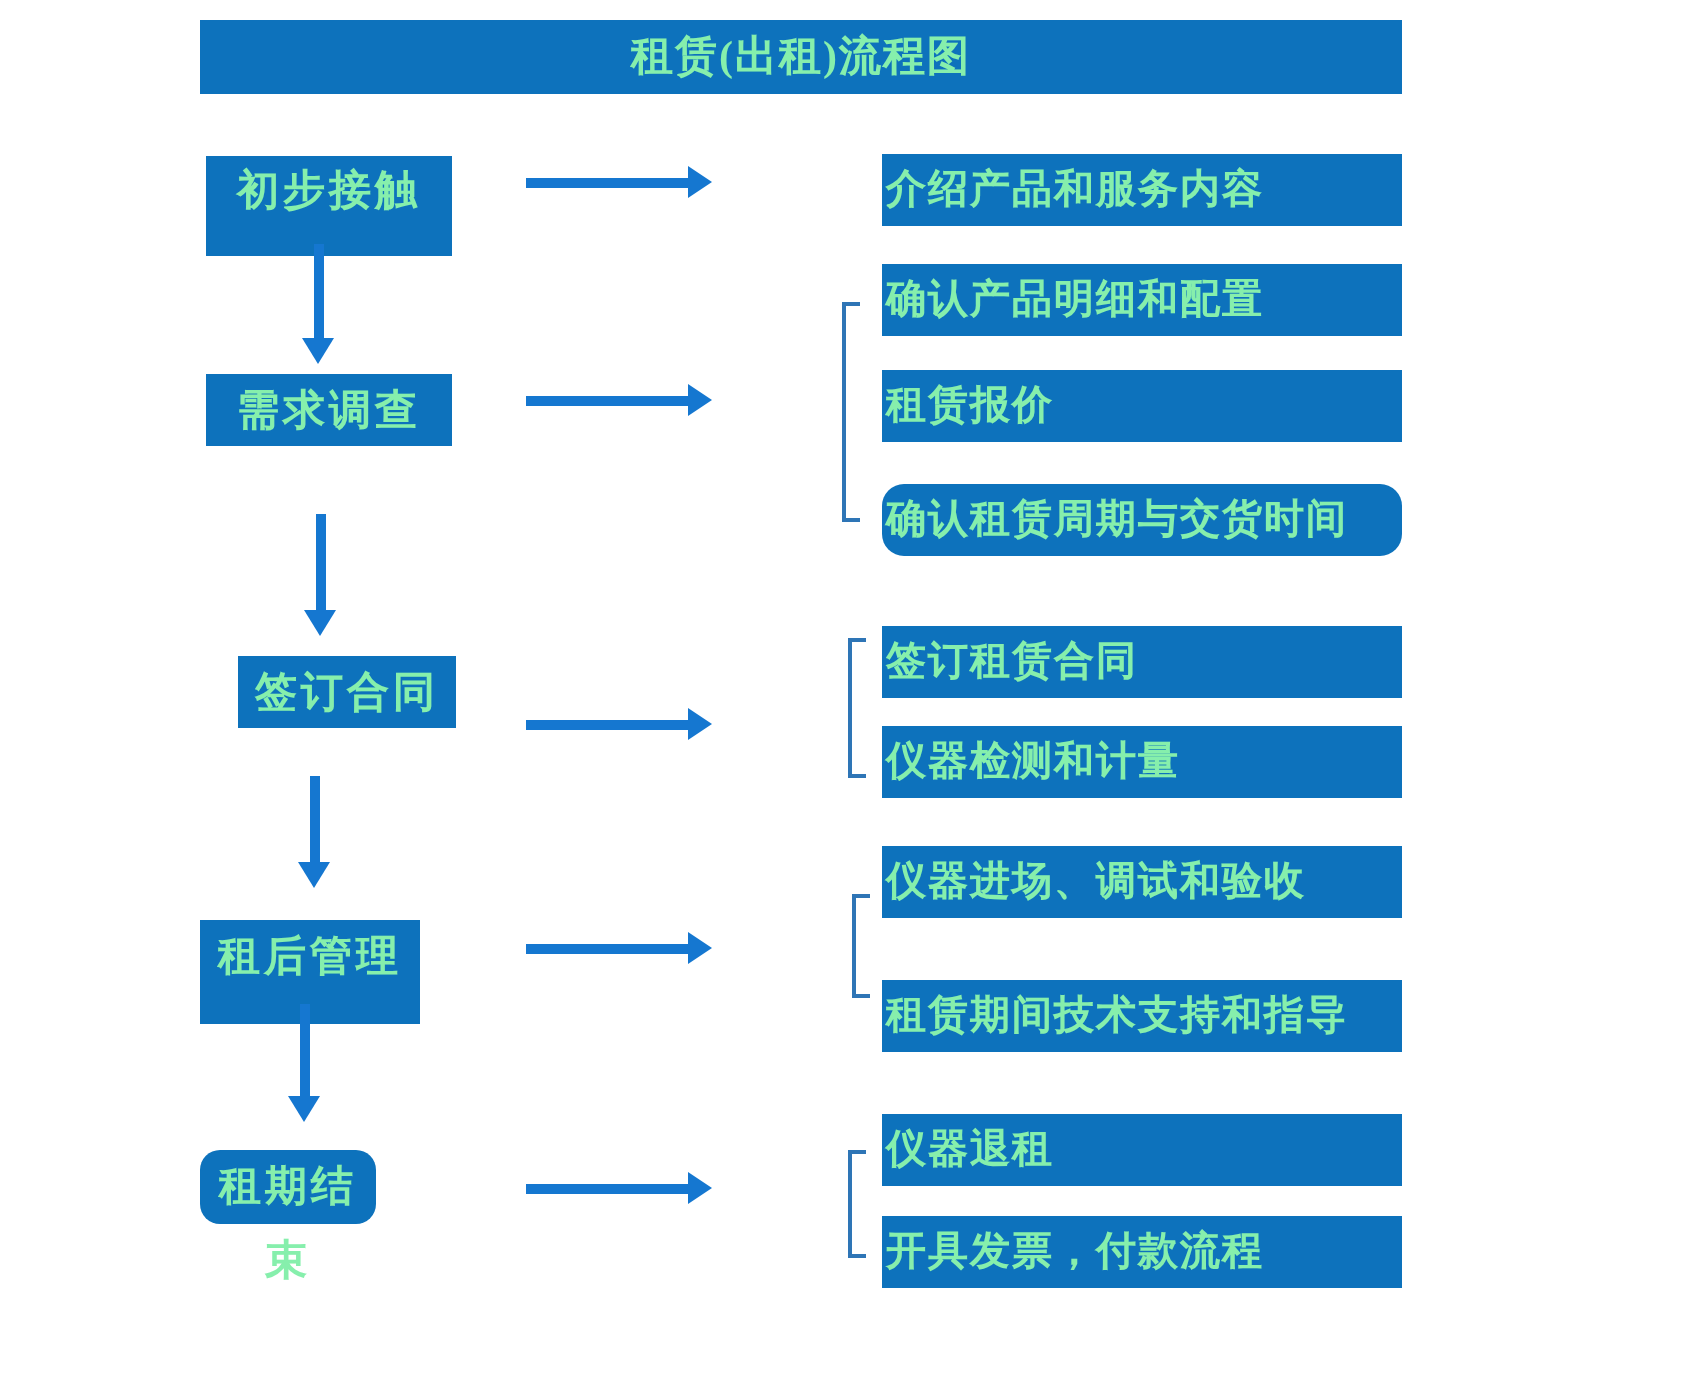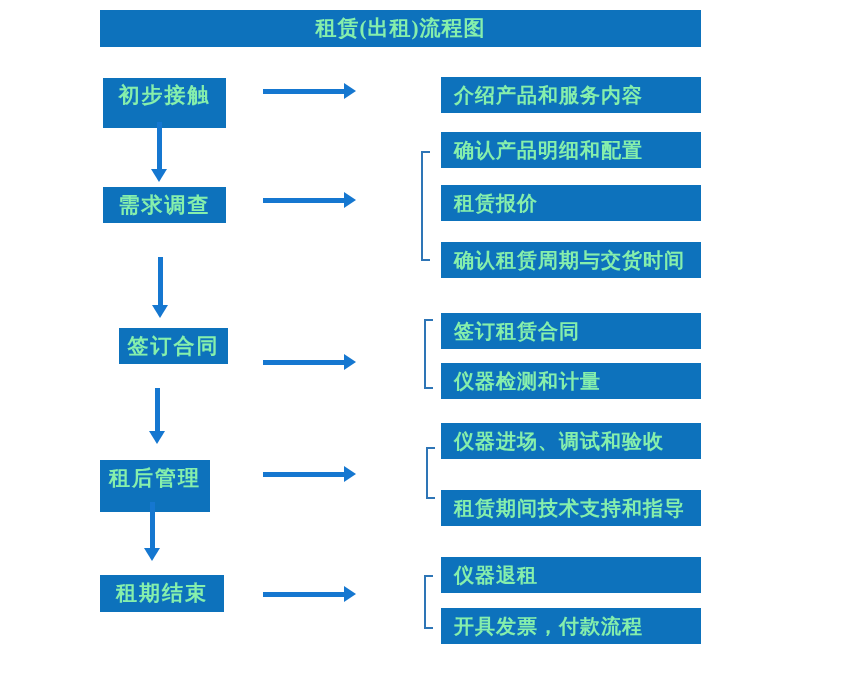--- a/index.html
+++ b/index.html
@@ -20,30 +20,30 @@
   .title{
     left:100px;top:10px;width:601px;height:37px;
     line-height:37px;text-align:center;font-size:21px;
     letter-spacing:1px;
   }
   .stage{
     text-align:center;font-size:21px;letter-spacing:2px;
   }
   .item{
     left:441px;width:260px;height:36px;line-height:36px;
-    padding-left:13px;font-size:20px;letter-spacing:1px;
+    padding-left:2px;font-size:20px;letter-spacing:1px;
     text-align:left;
   }
   #s0{left:103px;top:78px;width:123px;height:50px;line-height:35px;}
   #s1{left:103px;top:187px;width:123px;height:36px;line-height:36px;}
   #s2{left:103px;top:328px;width:109px;height:36px;line-height:36px;margin-left:16px;}
   #s3{left:100px;top:460px;width:110px;height:52px;line-height:36px;}
-  #s4{left:100px;top:575px;width:124px;height:37px;line-height:37px;}
+  #s4{left:100px;top:575px;width:88px;height:37px;line-height:37px;border-radius:10px;}
 
-  #r0{top:77px;}  #r1{top:132px;} #r2{top:185px;} #r3{top:242px;}
+  #r0{top:77px;}  #r1{top:132px;} #r2{top:185px;} #r3{top:242px;border-radius:11px;}
   #r4{top:313px;} #r5{top:363px;} #r6{top:423px;} #r7{top:490px;}
   #r8{top:557px;} #r9{top:608px;}
 
   .harrow{position:absolute;left:263px;width:93px;height:16px;}
   .harrow .shaft{
     position:absolute;left:0;top:5.5px;width:81px;height:5px;background:#1577d0;
   }
   .harrow .head{
     position:absolute;left:81px;top:0;width:0;height:0;
     border-top:8px solid transparent;border-bottom:8px solid transparent;

